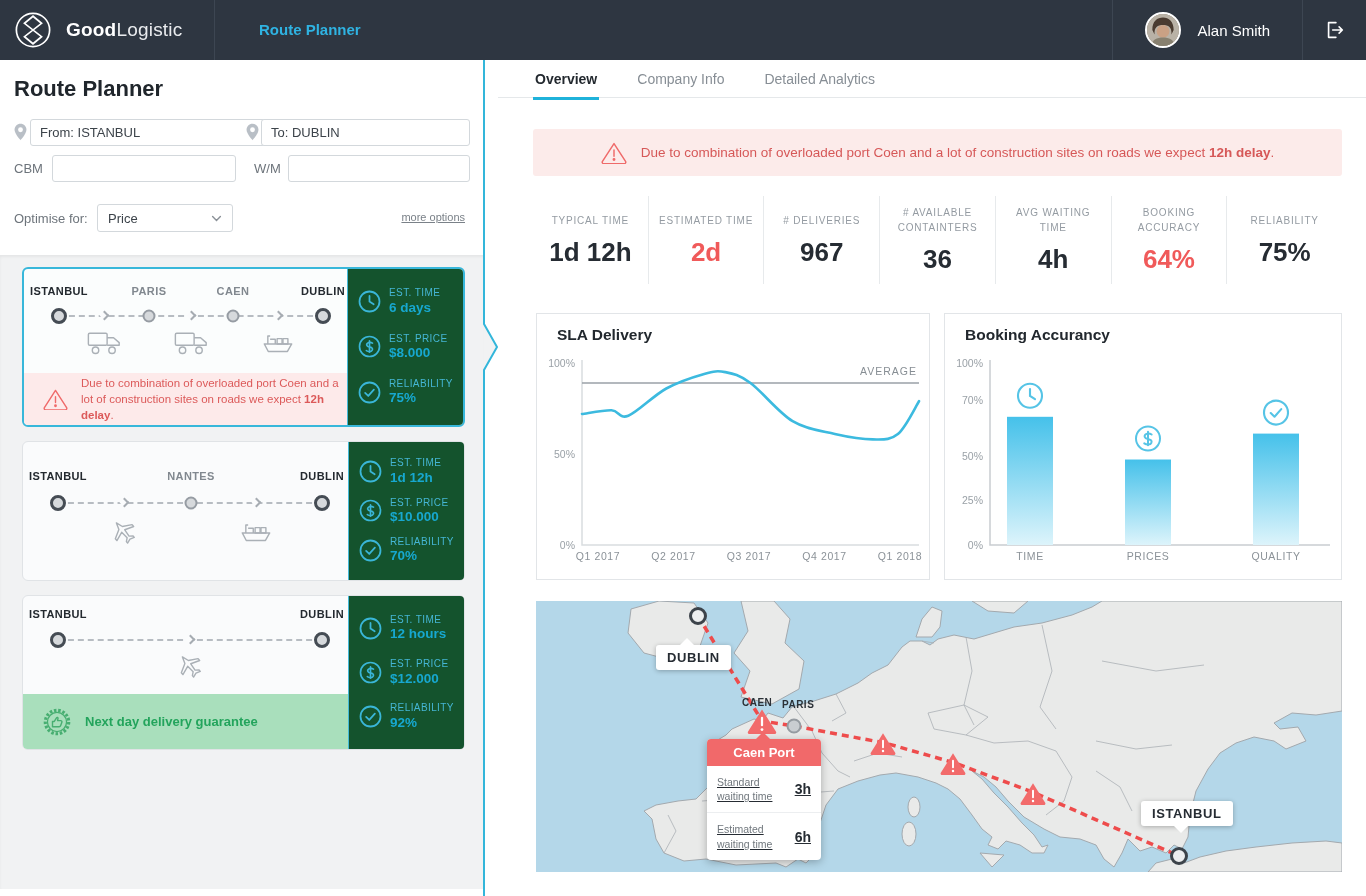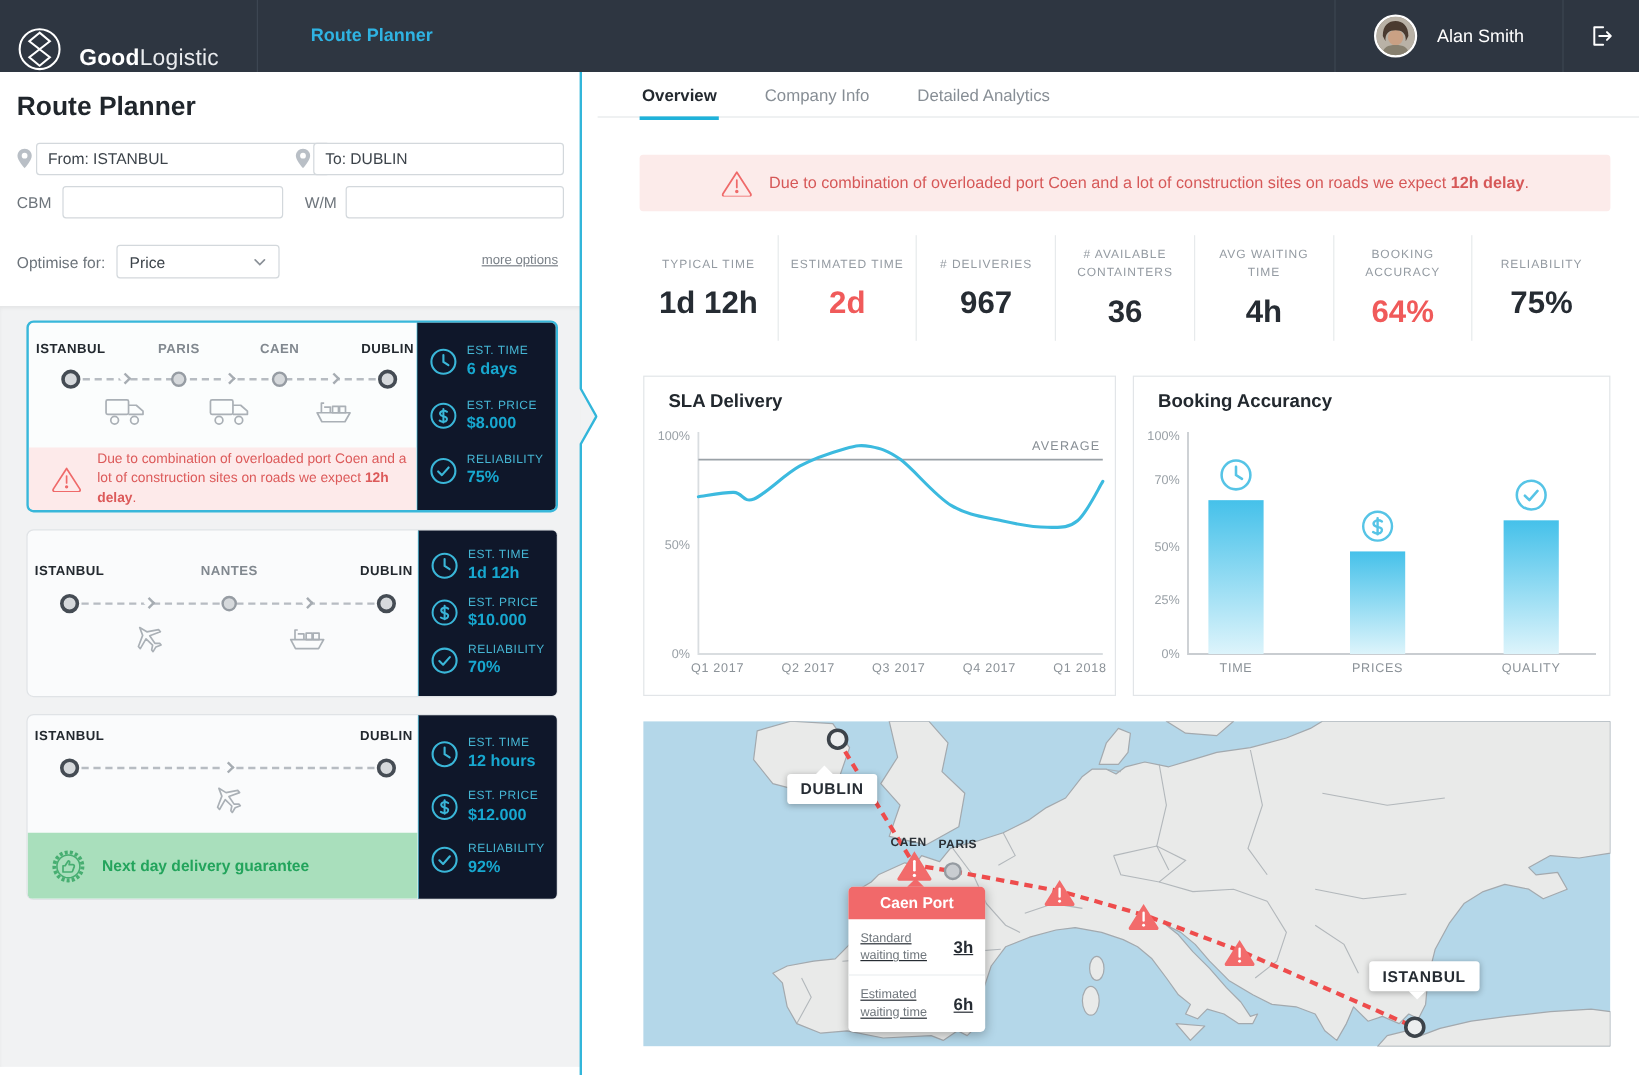--- a/index.html
+++ b/index.html
@@ -3,21 +3,21 @@
 <meta charset="utf-8">
 <style>
   * { margin:0; padding:0; box-sizing:border-box; }
   html,body { width:1366px; height:896px; overflow:hidden; }
   body { font-family:"Liberation Sans", sans-serif; background:#fff; position:relative; color:#262c33; }
   svg { display:block; }
   .icon-defs { position:absolute; width:0; height:0; overflow:hidden; }
 
   
   .header { position:absolute; left:0; top:0; width:1366px; height:60px; background:#2e3641; display:flex; align-items:center; z-index:20; }
-  .brand { width:215px; height:100%; display:flex; align-items:flex-end; gap:14px; padding-left:14px; border-right:1px solid #3d4652; }
+  .brand { width:215px; height:100%; display:flex; align-items:center; gap:14px; padding-left:14px; border-right:1px solid #3d4652; }
   .logo-icon { width:38px; height:38px; color:#fff; }
   .brand-text { font-size:19px; color:#fff; letter-spacing:.2px; white-space:nowrap; }
   .brand-text .b { font-weight:800; }
   .brand-text .l { font-weight:300; color:#e9ebee; }
   .nav { padding-left:44px; }
   .nav-item { color:#2fb3e2; font-size:15px; font-weight:700; cursor:pointer; }
   .header-right { margin-left:auto; display:flex; align-items:flex-end; height:100%; }
   .user-chip { display:flex; align-items:center; gap:16px; height:100%; padding:0 32px; border-left:1px solid #3d4652; cursor:pointer; }
   .avatar { width:36px; height:36px; border-radius:50%; border:2px solid #fff; overflow:hidden; background:#8d8579; flex:0 0 auto; }
   .user-name { color:#fff; font-size:15px; }
@@ -36,21 +36,21 @@
   .select-box .chev-ic { width:11px; height:7px; color:#8a9097; }
   .more-options { position:absolute; right:20px; top:151px; font-size:11px; color:#7a8188; text-decoration:underline; cursor:pointer; }
 
   
   .route-card { position:absolute; left:22px; width:443px; background:#fafbfc; border:1px solid #e0e3e6; border-radius:6px; display:flex; cursor:pointer; }
   .route-card.selected { border:2px solid #38b7da; background:#fbfdfd; }
   .rc1 { top:207px; height:160px; }
   .rc2 { top:381px; height:140px; }
   .rc3 { top:535px; height:155px; }
   .route-main { flex:1; position:relative; overflow:hidden; border-radius:4px 0 0 4px; }
-  .route-stats { width:116px; background:#0f172a; border-left:1px solid #44bad9; border-radius:0 4px 4px 0; display:flex; flex-direction:column; justify-content:space-around; padding:10px 4px 10px 9px; }
+  .route-stats { width:116px; background:#14532d; border-left:1px solid #44bad9; border-radius:0 4px 4px 0; display:flex; flex-direction:column; justify-content:space-around; padding:10px 4px 10px 9px; }
   .stat-item { display:flex; align-items:center; gap:7px; }
   .stat-item .ic { width:25px; height:25px; color:#3ab6d8; flex:0 0 auto; }
   .stat-item .lab { font-size:10px; color:#45b6d4; letter-spacing:.4px; line-height:1.25; }
   .stat-item .val { font-size:13.5px; font-weight:800; color:#17a8d0; line-height:1.2; }
 
   .stop-label { position:absolute; transform:translateX(-50%); font-size:11px; letter-spacing:.4px; white-space:nowrap; }
   .stop-label.end { font-weight:800; color:#23292f; }
   .stop-label.mid { font-weight:600; color:#81888f; }
   .dash { position:absolute; border-top:2px dashed #b7bcc2; }
   .chev-mark { position:absolute; width:7px; height:7px; border-top:2px solid #a6acb2; border-right:2px solid #a6acb2; transform:rotate(45deg); background:#fafbfc; }

